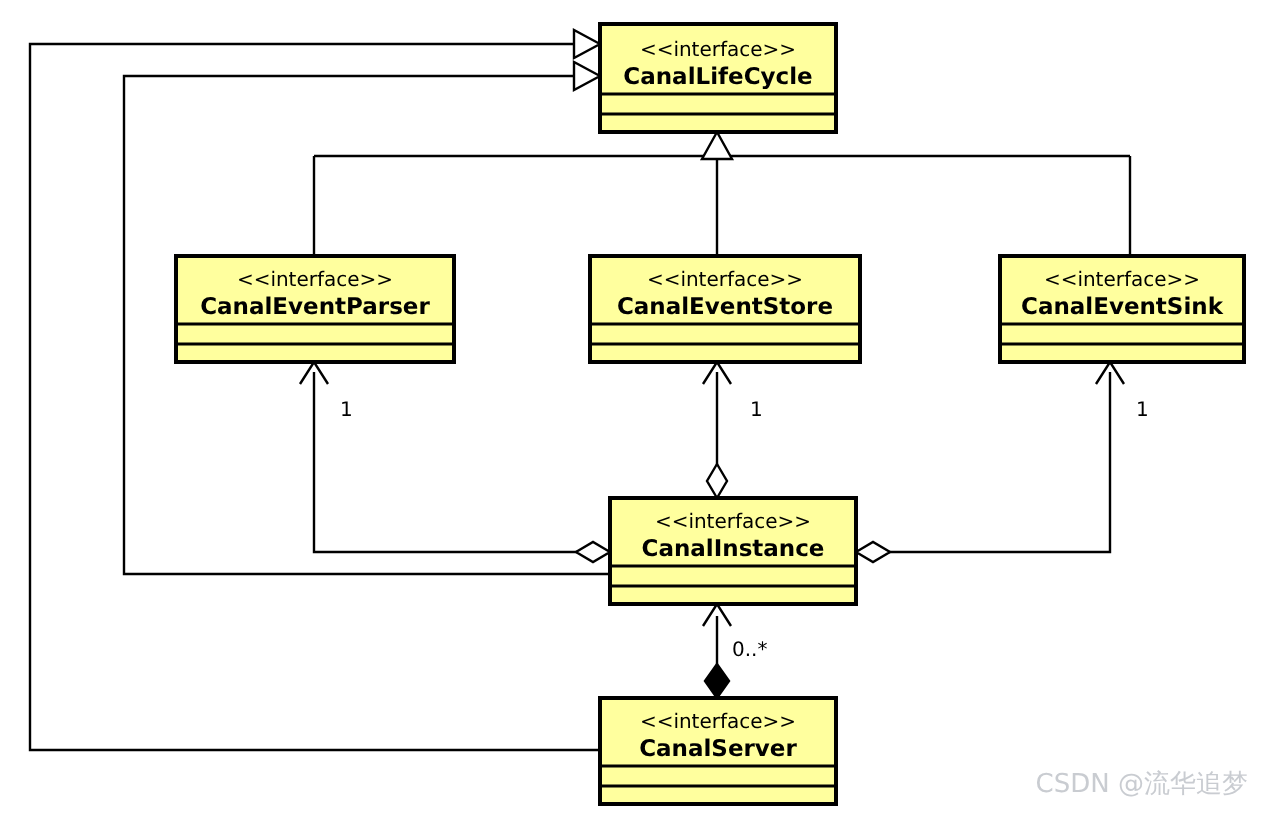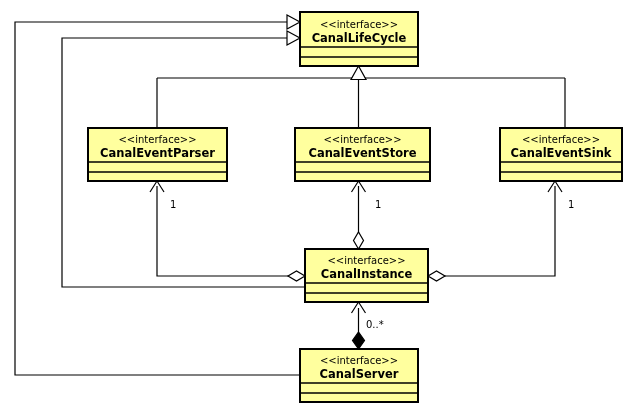--- a/index.html
+++ b/index.html
@@ -202,14 +202,15 @@
     <g>
       <rect class="uml-box-fill" x="300" y="349" width="118" height="53"></rect>
       <line class="uml-divider" x1="300" y1="383" x2="418" y2="383"></line>
       <line class="uml-divider" x1="300" y1="393" x2="418" y2="393"></line>
       <text class="uml-stereotype" x="359" y="364">&lt;&lt;interface&gt;&gt;</text>
       <text class="uml-name" x="359" y="378">CanalServer</text>
     </g>
 
   </svg>
 
+  <div class="watermark">CSDN @流华追梦</div>
 
 </div>
 
 </body></html>

